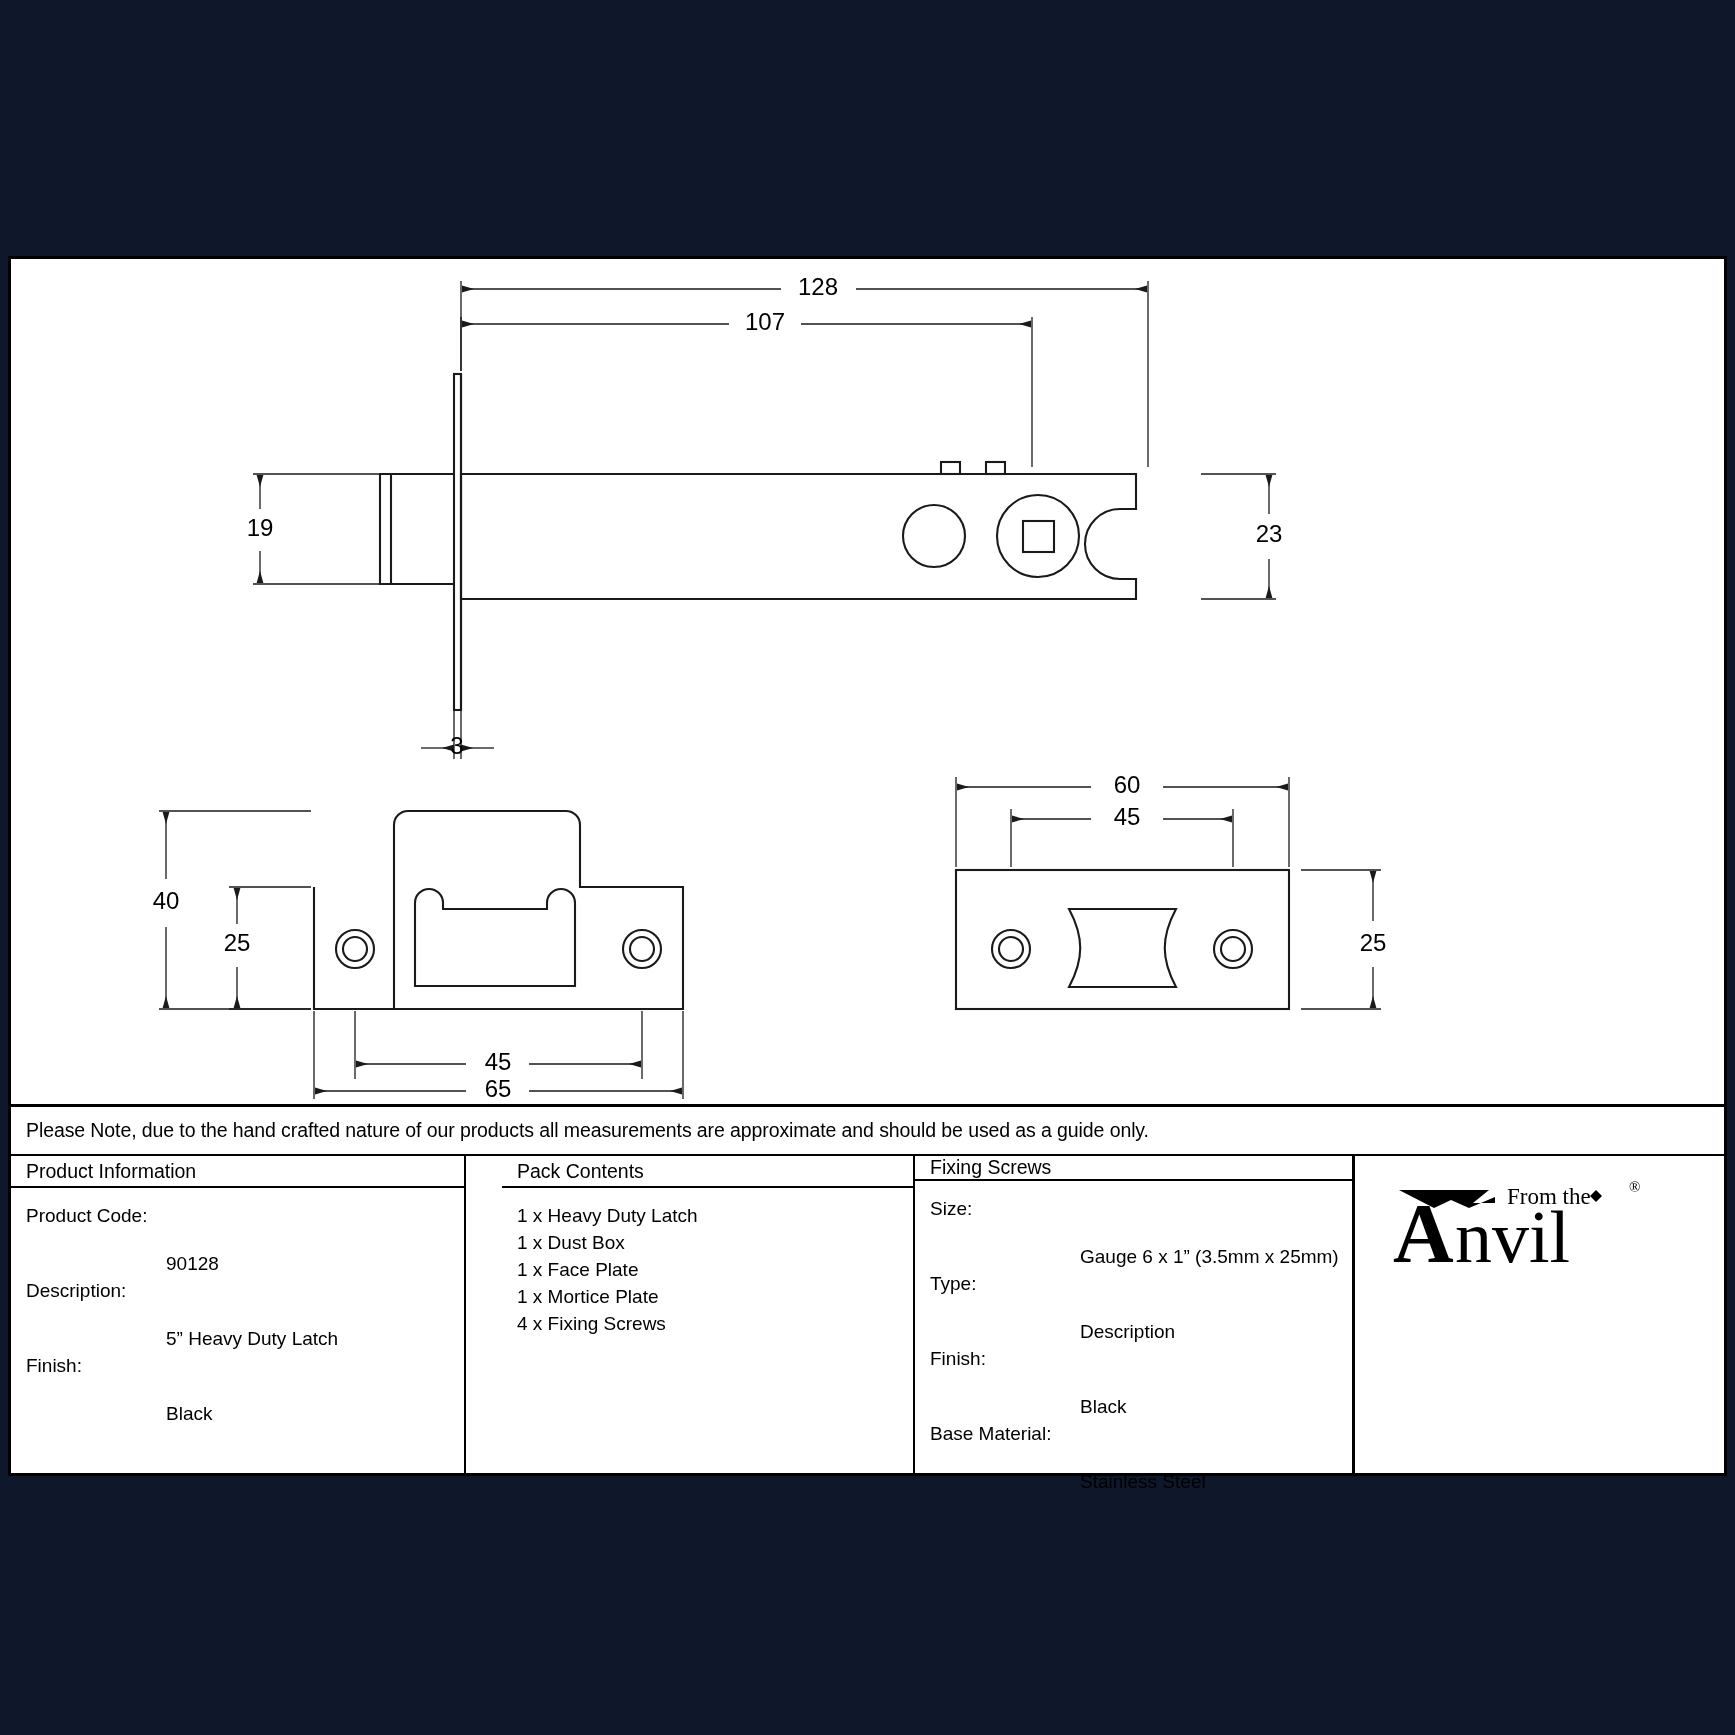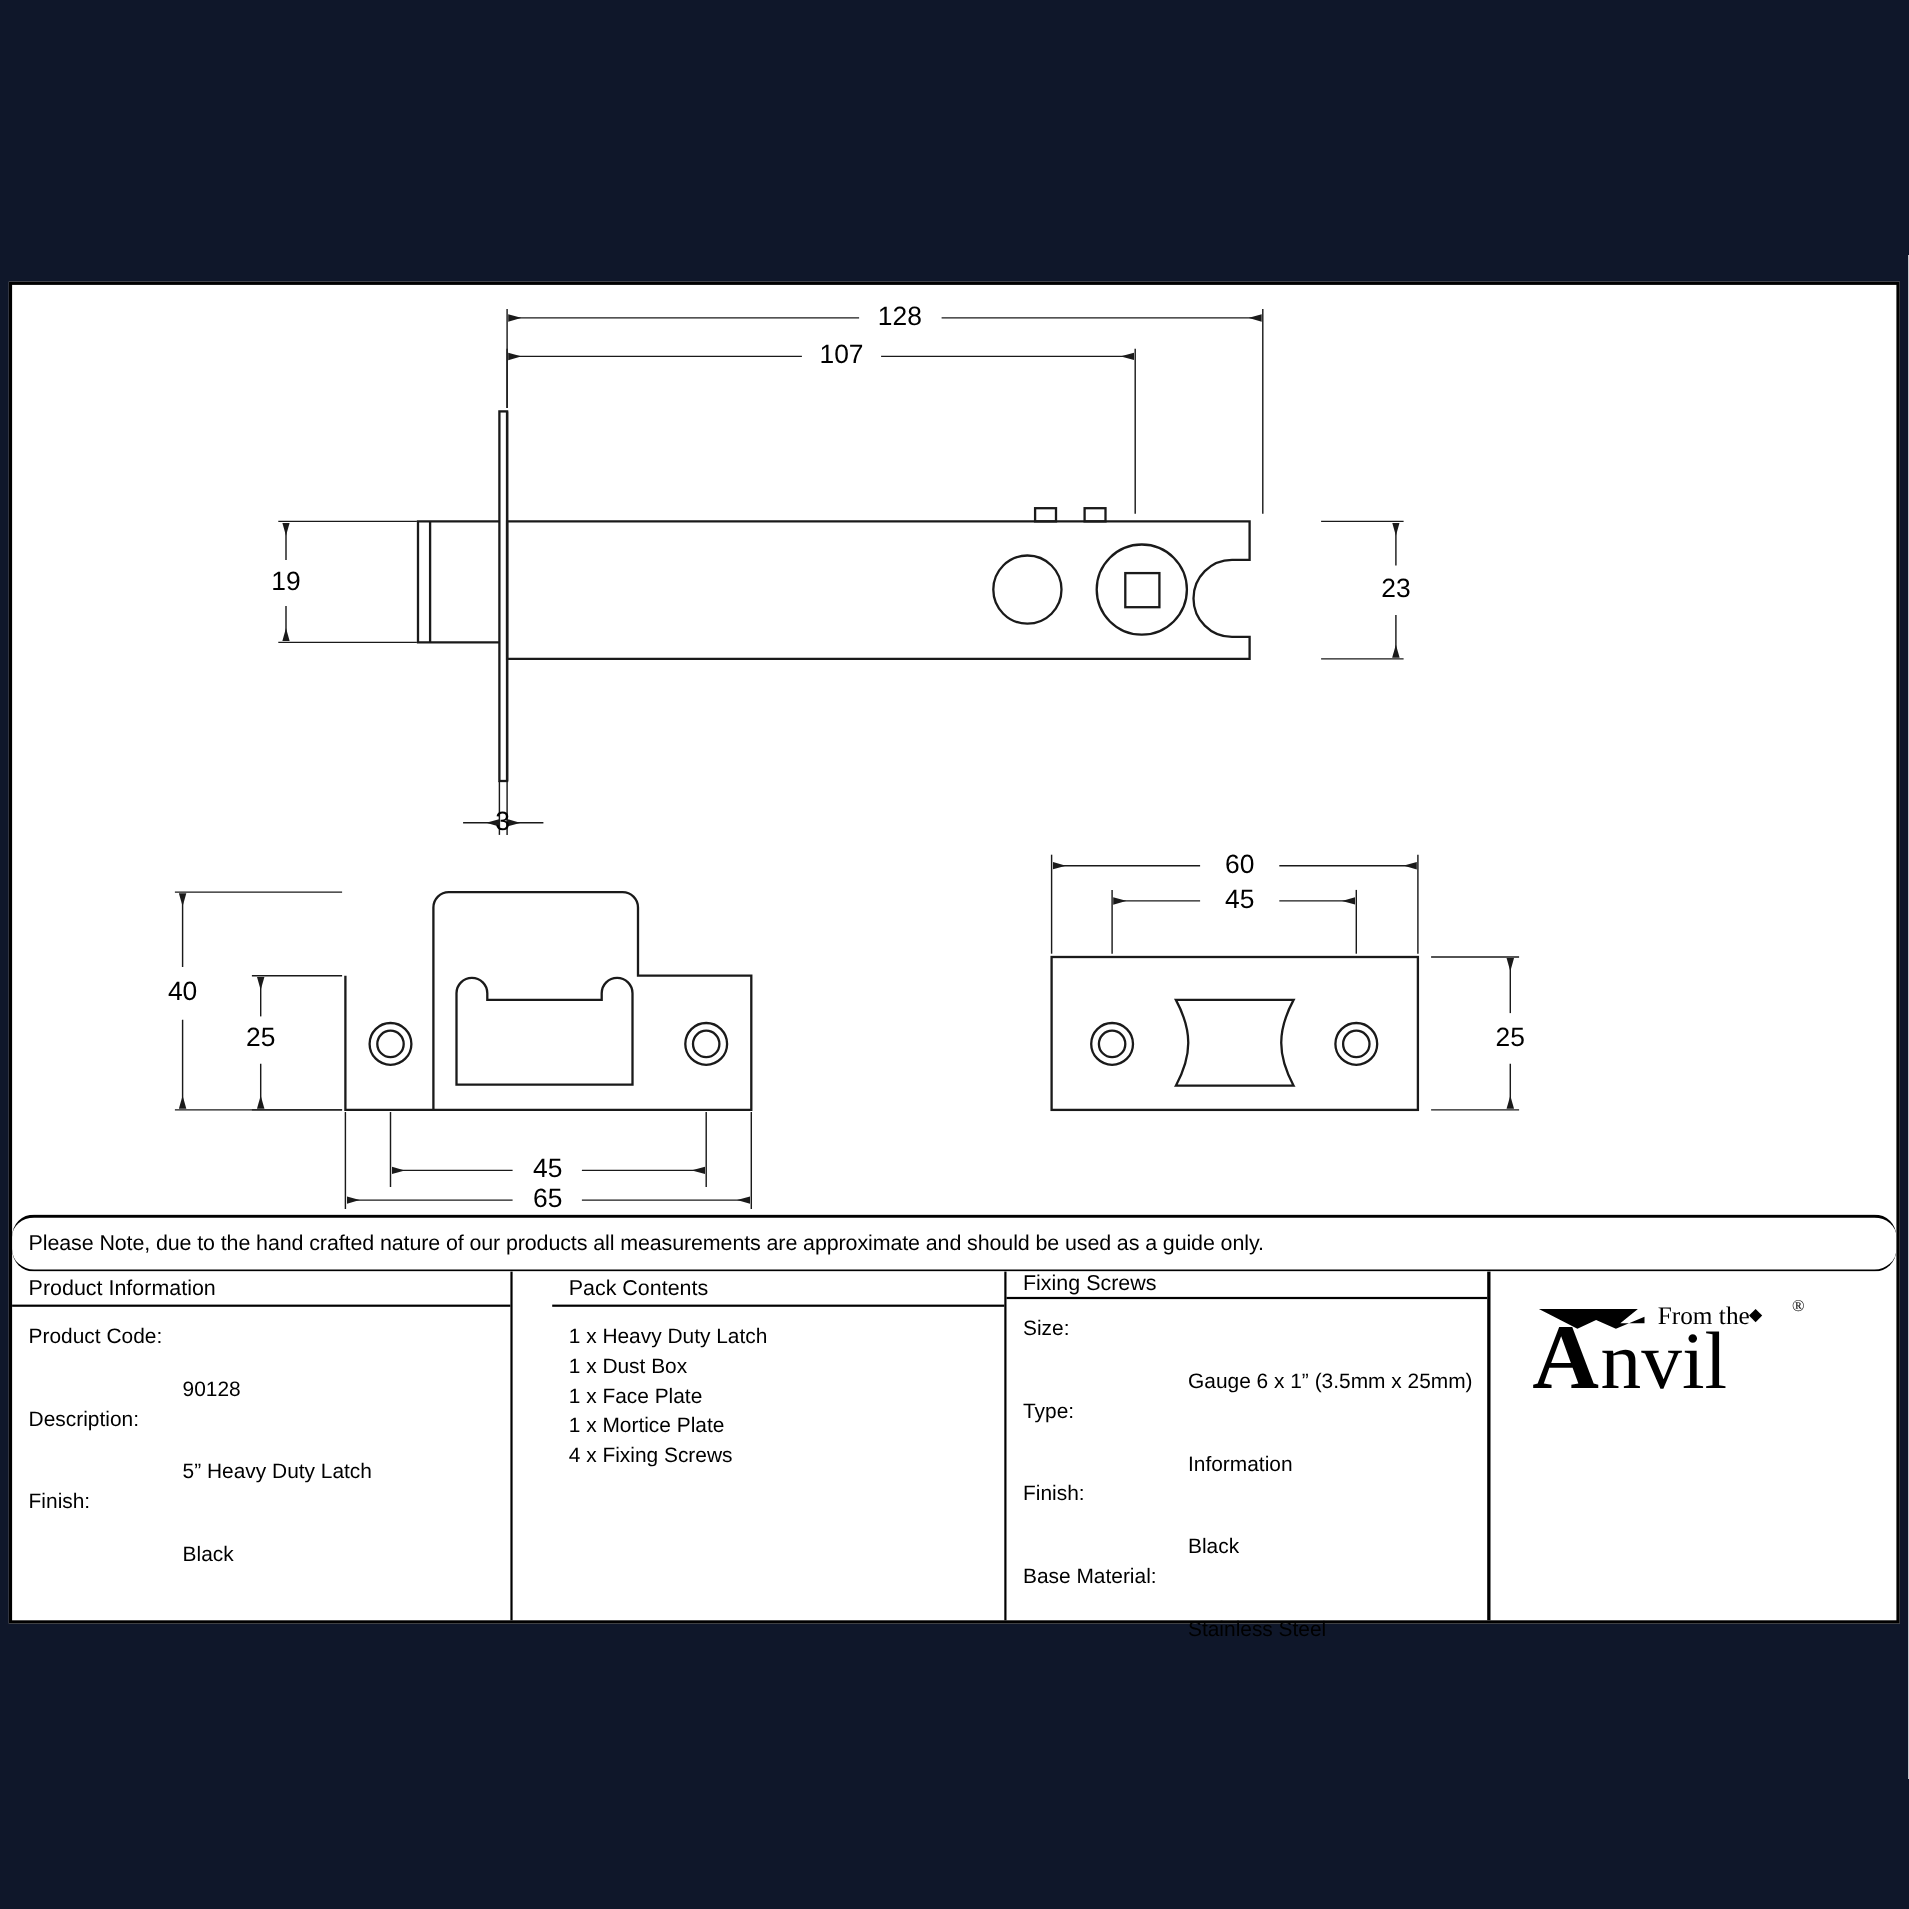--- a/index.html
+++ b/index.html
@@ -47,21 +47,20 @@
     position: absolute;
     left: 0;
     right: 0;
     top: 845px;
     height: 52px;
     border-top: 3px solid #000000;
     border-bottom: 2px solid #000000;
     box-sizing: border-box;
     display: flex;
     align-items: center;
-    border-radius: 20px;
   }
   .note-text {
     padding-left: 15px;
     font-size: 19.5px;
     letter-spacing: -0.1px;
     white-space: nowrap;
   }
   .info-row {
     position: absolute;
     left: 0;
@@ -350,21 +349,21 @@
 
       <div class="col col-screws">
         <div class="col-head">Fixing Screws</div>
         <div class="col-body">
           <div class="kv kv-wide">
             <span class="k">Size:</span>
             <span class="v">Gauge 6 x 1” (3.5mm x 25mm)</span>
           </div>
           <div class="kv kv-wide">
             <span class="k">Type:</span>
-            <span class="v">Information</span>
+            <span class="v">Description</span>
           </div>
           <div class="kv kv-wide">
             <span class="k">Finish:</span>
             <span class="v">Black</span>
           </div>
           <div class="kv kv-wide">
             <span class="k">Base Material:</span>
             <span class="v">Stainless Steel</span>
           </div>
         </div>

